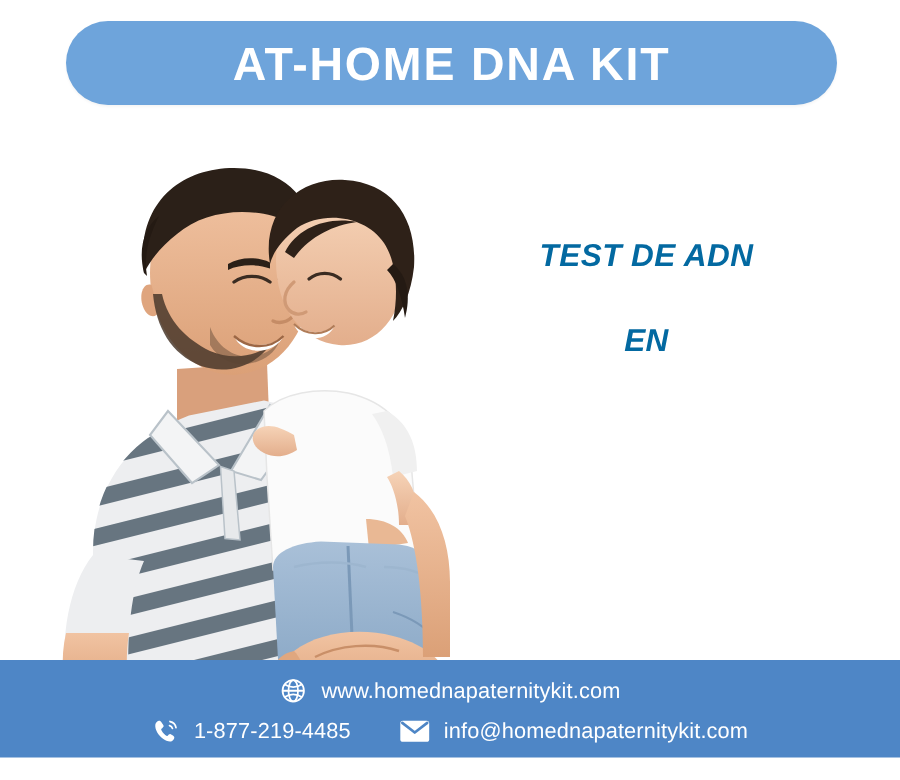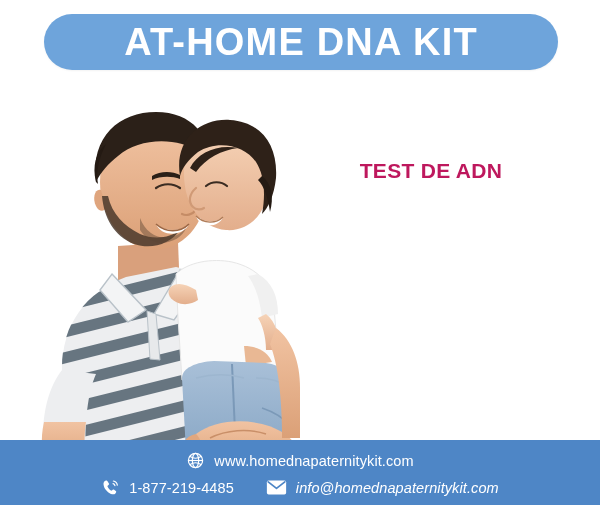--- a/index.html
+++ b/index.html
@@ -21,21 +21,21 @@
     position:absolute;
     left:44px; top:14px;
     width:514px; height:56px;
     background:#6ea4db;
     border-radius:30px;
     display:flex;align-items:center;justify-content:center;
     box-shadow:0 1px 2px rgba(0,0,0,0.05);
   }
   .header-title{
     color:#ffffff;
-    font-size:38px;
+    font-size:31px;
     font-weight:bold;
     letter-spacing:1.2px;
     line-height:1;
     white-space:nowrap;
   }
 
   
   .photo{
     position:absolute;
     left:0px; top:78px;
@@ -45,27 +45,28 @@
   .photo svg{display:block;}
 
   
   .headline-block{
     position:absolute;
     left:262px; top:160px;
     width:338px;
     text-align:center;
   }
   .headline-line{
-    color:#be185d;
+    color:#0369a1;
     font-weight:bold;
     font-size:21px;
     letter-spacing:0.3px;
     line-height:1;
     margin:0 0 36px 0;
     white-space:nowrap;
+    font-style:italic;
   }
   .headline-line.last{margin-bottom:0;}
 
   
   .footer{
     position:absolute;
     left:0; top:440px;
     width:600px; height:65px;
     background:#4e86c6;
   }
@@ -77,21 +78,21 @@
     color:#ffffff;
     font-size:14.5px;
   }
   .footer-row.row1{ margin-top:11px; }
   .footer-row.row2{ margin-top:8px; }
   .contact-item{
     display:flex;align-items:center;gap:9px;
     color:#ffffff;
     white-space:nowrap;
   }
-  .contact-item + .contact-item{margin-left:22px;font-style:italic;}
+  .contact-item + .contact-item{margin-left:22px;}
   .contact-text{color:#ffffff;font-size:14.5px;letter-spacing:0.1px;}
   .icon{display:inline-flex;align-items:center;justify-content:center;}
 </style>
 </head>
 <body>
 
 <div class="poster">
 
   <div class="header-banner">
     <div class="header-title">AT-HOME DNA KIT</div>
@@ -207,20 +208,21 @@
       <path d="M200 372 C216 364 240 362 258 368" fill="none" stroke="#c98f68" stroke-width="1.4"></path>
 
       <path d="M196 356 C186 358 180 366 182 376 C184 384 192 386 198 382 C204 378 204 364 196 356 Z" fill="#e0a77f"></path>
 
       <path d="M276 250 C292 262 300 284 300 310 L300 360 L282 360 C282 320 278 286 270 266 Z" fill="url(#skin)"></path>
     </svg>
   </div>
 
   <div class="headline-block">
     <div class="headline-line">TEST DE ADN</div>
+    <div class="headline-line">EN</div>
   </div>
 
   <div class="footer">
 
     <div class="footer-row row1">
       <div class="contact-item">
         <span class="icon">
           <svg width="19" height="19" viewBox="0 0 24 24" fill="none" stroke="#ffffff" stroke-width="1.5" aria-hidden="true">
             <circle cx="12" cy="12" r="9"></circle>
             <ellipse cx="12" cy="12" rx="4" ry="9"></ellipse>

